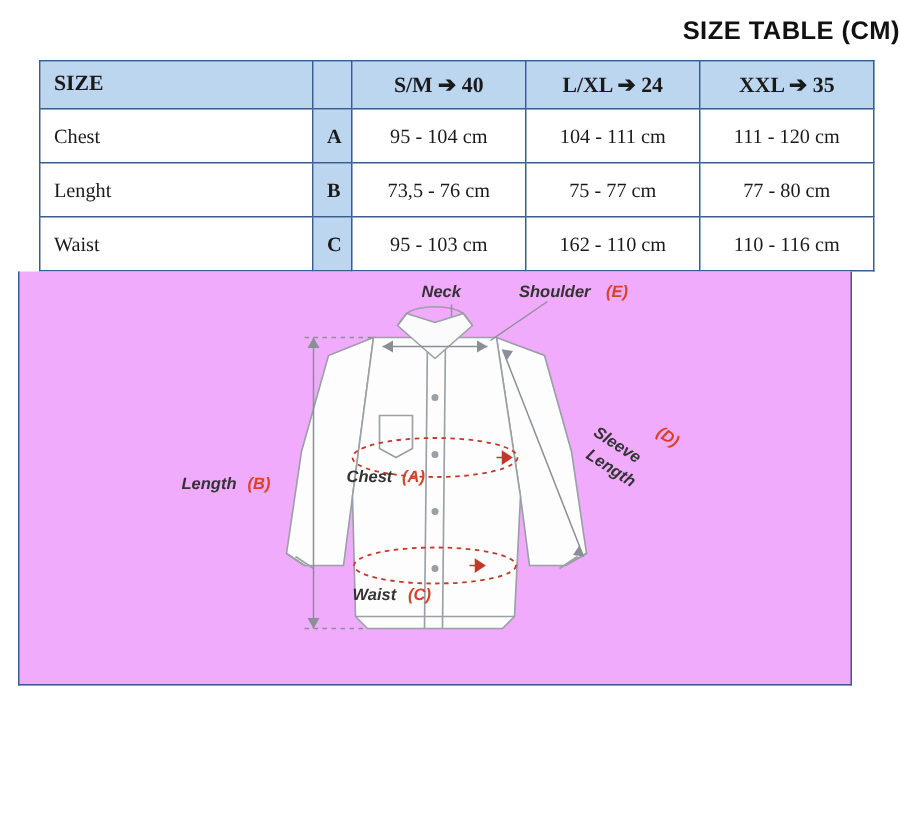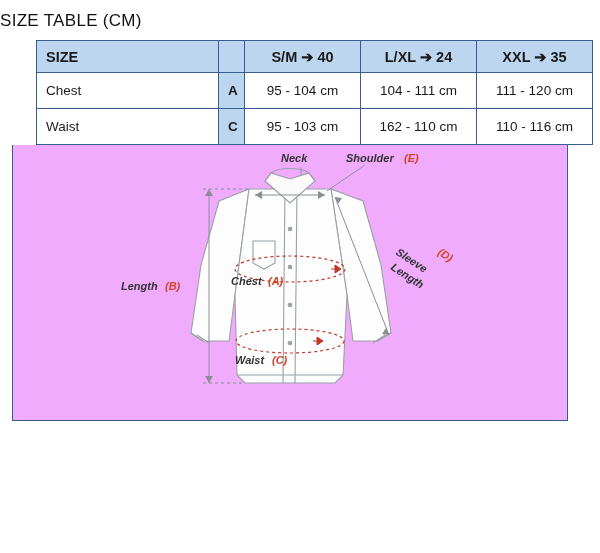--- a/index.html
+++ b/index.html
@@ -14,31 +14,32 @@
     color: #1a1a1a;
     overflow: hidden;
   }
   .page {
     position: relative;
     width: 600px;
     height: 553px;
     box-sizing: border-box;
   }
   .title {
-    text-align: left;
+    text-align: right;
     font-size: 17px;
-    font-weight: normal;
+    font-weight: bold;
     letter-spacing: 0.3px;
     padding-top: 11px;
     padding-bottom: 9px;
     color: #111;
   }
   .table-wrap {
-    padding: 0 36px;
-    box-sizing: border-box;
+    padding: 0 26px;
+    box-sizing: border-box;
+    font-family: Liberation Serif, serif;
   }
   table.size-table {
     width: 556px;
     border-collapse: collapse;
     table-layout: fixed;
   }
   table.size-table th,
   table.size-table td {
     border: 1px solid #3b5c8f;
     font-size: 13.5px;
@@ -110,20 +111,27 @@
       </thead>
       <tbody>
         <tr>
           <td class="row-label">Chest</td>
           <td class="col-letter">A</td>
           <td class="val">95 - 104 cm</td>
           <td class="val">104 - 111 cm</td>
           <td class="val">111 - 120 cm</td>
         </tr>
         <tr>
+          <td class="row-label">Lenght</td>
+          <td class="col-letter">B</td>
+          <td class="val">73,5 - 76 cm</td>
+          <td class="val">75 - 77 cm</td>
+          <td class="val">77 - 80 cm</td>
+        </tr>
+        <tr>
           <td class="row-label">Waist</td>
           <td class="col-letter">C</td>
           <td class="val">95 - 103 cm</td>
           <td class="val">162 - 110 cm</td>
           <td class="val">110 - 116 cm</td>
         </tr>
       </tbody>
     </table>
   </div>
 

